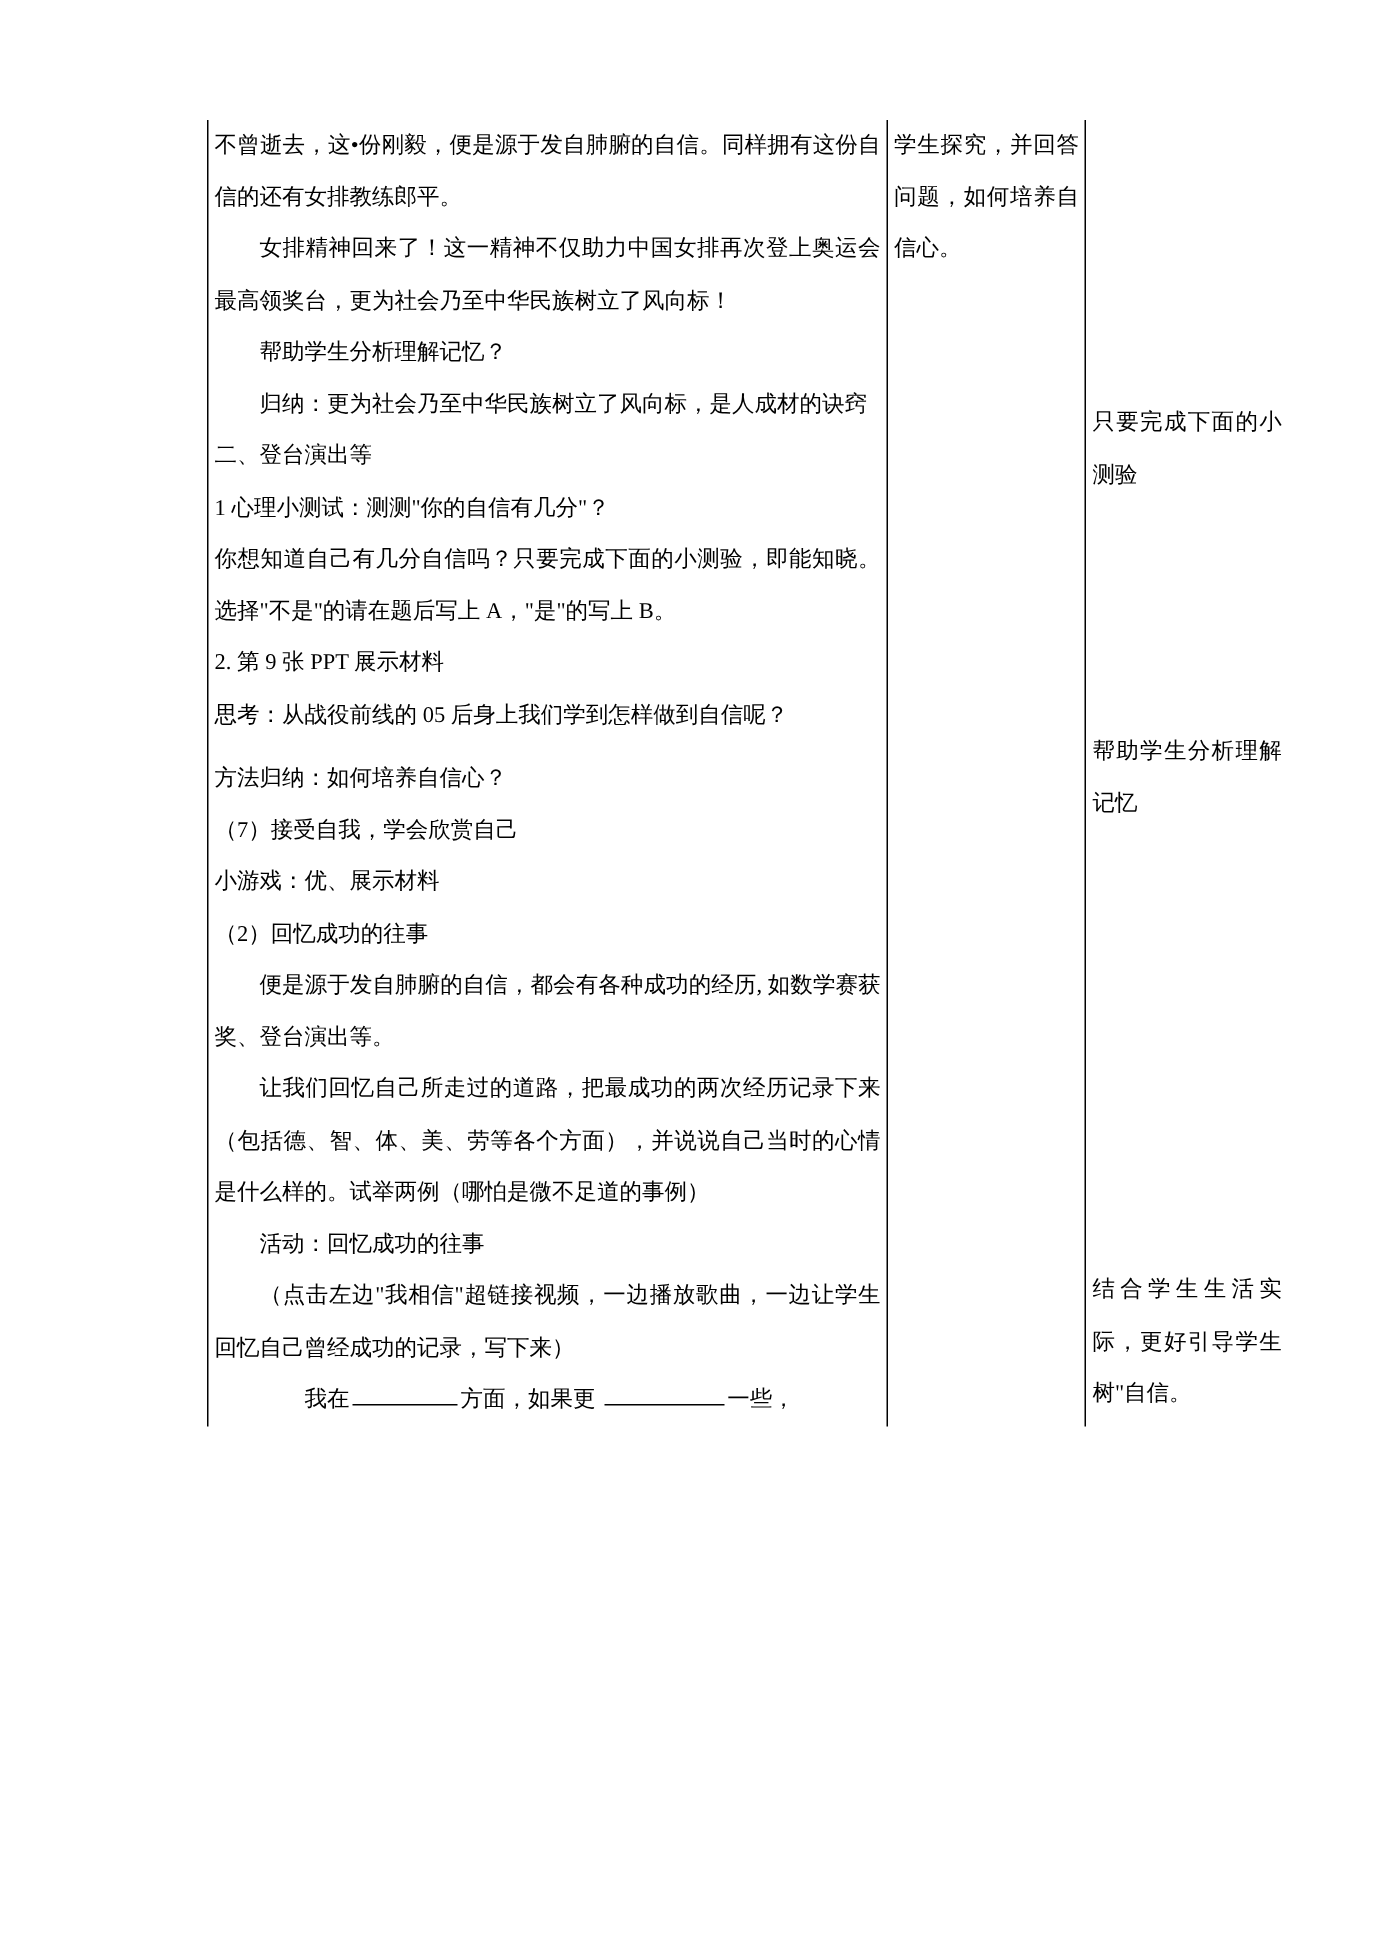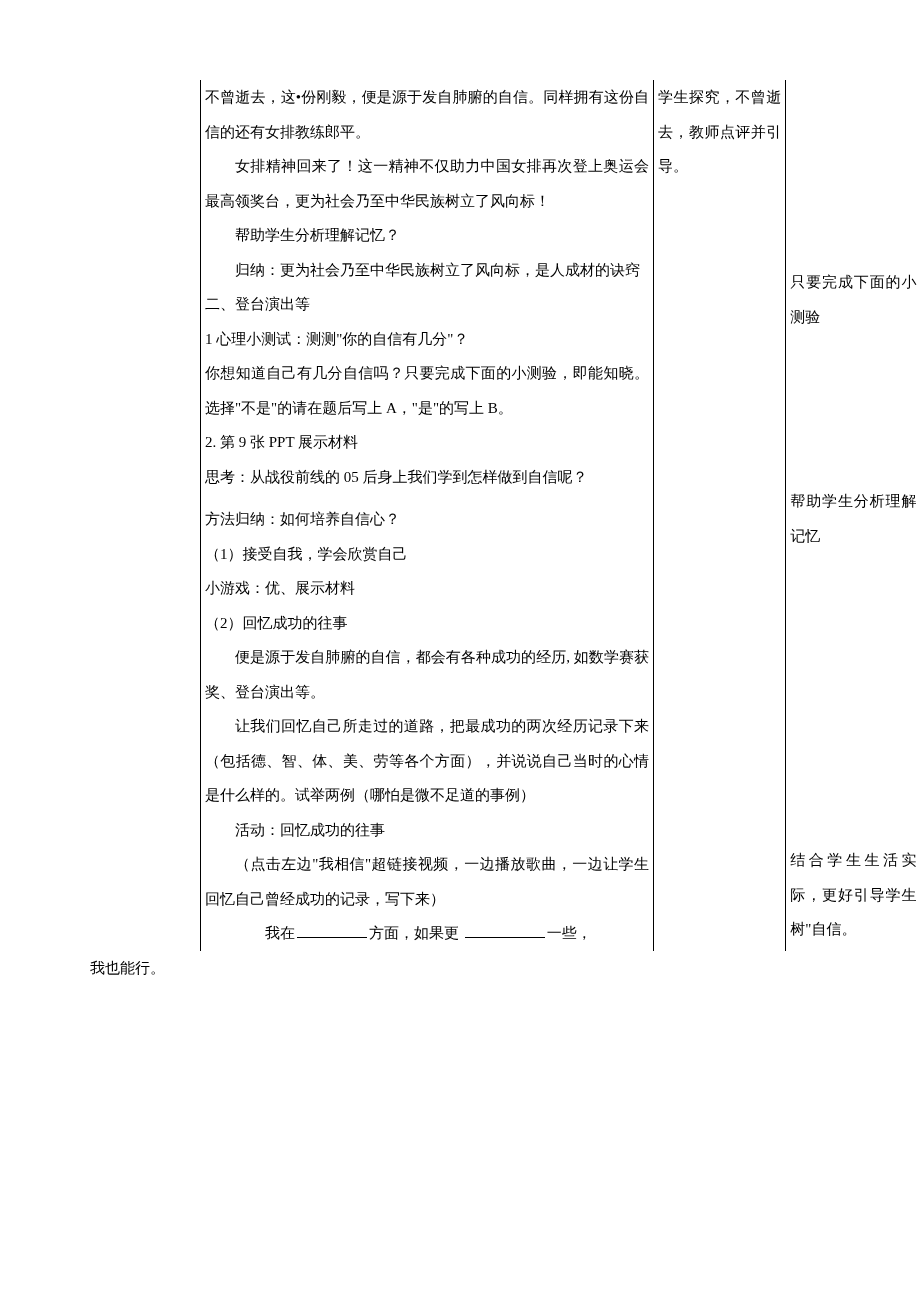--- a/index.html
+++ b/index.html
@@ -15,21 +15,21 @@
     width: 920px;
     min-height: 1301px;
     position: relative;
     box-sizing: border-box;
     padding: 80px 90px 60px 90px;
   }
   .tbl {
     display: table;
     table-layout: fixed;
     width: 720px;
-    margin-left: 110px;
+    margin-left: 48px;
     border-collapse: collapse;
   }
   .row {
     display: table-row;
   }
   .cell {
     display: table-cell;
     border-left: 1px solid #000;
     border-right: 1px solid #000;
     vertical-align: top;
@@ -83,41 +83,40 @@
         <p>不曾逝去，这•份刚毅，便是源于发自肺腑的自信。同样拥有这份自信的还有女排教练郎平。</p>
         <p class="indent">女排精神回来了！这一精神不仅助力中国女排再次登上奥运会最高领奖台，更为社会乃至中华民族树立了风向标！</p>
         <p class="indent">帮助学生分析理解记忆？</p>
         <p class="indent">归纳：更为社会乃至中华民族树立了风向标，是人成材的诀窍</p>
         <p>二、登台演出等</p>
         <p>1 心理小测试：测测"你的自信有几分"？</p>
         <p>你想知道自己有几分自信吗？只要完成下面的小测验，即能知晓。选择"不是"的请在题后写上 A，"是"的写上 B。</p>
         <p>2. 第 9 张 PPT 展示材料</p>
         <p>思考：从战役前线的 05 后身上我们学到怎样做到自信呢？</p>
         <p class="method-title">方法归纳：如何培养自信心？</p>
-        <p>（1）接受自我，学会欣赏自己</p>
+        <p>（7）接受自我，学会欣赏自己</p>
         <p>小游戏：优、展示材料</p>
         <p>（2）回忆成功的往事</p>
         <p class="indent">便是源于发自肺腑的自信，都会有各种成功的经历, 如数学赛获奖、登台演出等。</p>
         <p class="indent">让我们回忆自己所走过的道路，把最成功的两次经历记录下来（包括德、智、体、美、劳等各个方面），并说说自己当时的心情是什么样的。试举两例（哪怕是微不足道的事例）</p>
         <p class="indent">活动：回忆成功的往事</p>
         <p class="indent">（点击左边"我相信"超链接视频，一边播放歌曲，一边让学生回忆自己曾经成功的记录，写下来）</p>
         <p style="text-indent:4em;">
           <span>我在</span><span class="blank"></span><span>方面，如果更</span> <span class="blank w2"></span><span>一些，</span>
         </p>
       </div>
 
       <div class="cell col-mid">
-        <p>学生探究，不曾逝去，教师点评并引导。</p>
+        <p>学生探究，并回答问题，如何培养自信心。</p>
       </div>
 
       <div class="cell col-right">
         <div style="height:185px;"></div>
         <p>只要完成下面的小测验</p>
         <div style="height:150px;"></div>
         <p>帮助学生分析理解记忆</p>
         <div style="height:290px;"></div>
         <p>结合学生生活实际，更好引导学生树"自信。</p>
       </div>
     </div>
   </div>
 
-  <p class="footer-line">我也能行。</p>
 </div>
 
 </body></html>

